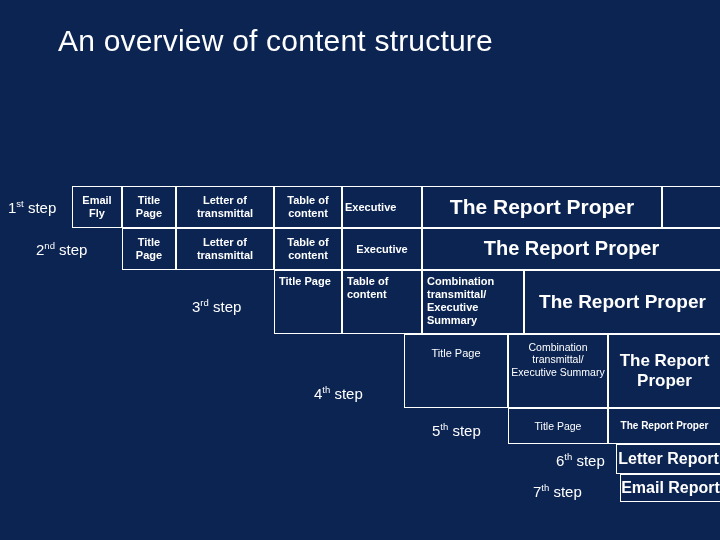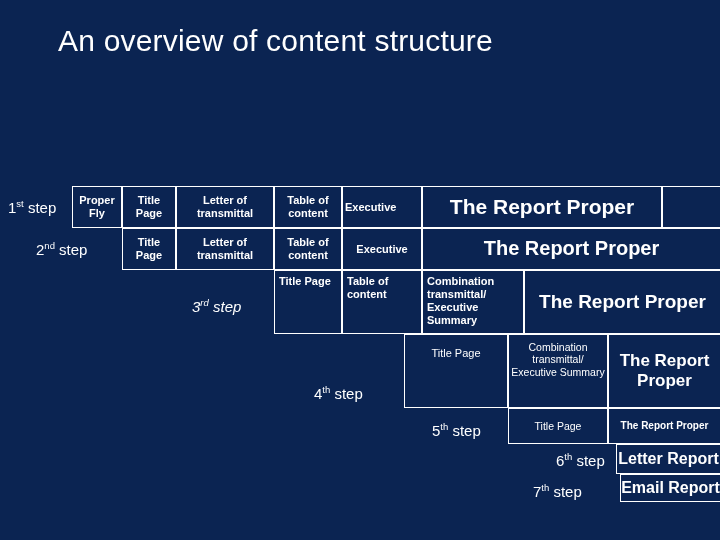--- a/index.html
+++ b/index.html
@@ -72,21 +72,21 @@
 
 <div id="stage">
 
   <div class="title">An overview of content structure</div>
 
   <div class="steplabel" style="left:8px; top:198px;">
     <span>1</span><sup>st</sup><span> step</span>
   </div>
 
   <div class="cell" style="left:72px; top:186px; width:50px; height:42px;">
-    <span>Proper Fly</span>
+    <span>Email Fly</span>
   </div>
   <div class="cell" style="left:122px; top:186px; width:54px; height:42px;">
     <span>Title Page</span>
   </div>
   <div class="cell" style="left:176px; top:186px; width:98px; height:42px;">
     <span>Letter of transmittal</span>
   </div>
   <div class="cell" style="left:274px; top:186px; width:68px; height:42px;">
     <span>Table of content</span>
   </div>
@@ -111,21 +111,21 @@
   <div class="cell" style="left:274px; top:228px; width:68px; height:42px;">
     <span>Table of content</span>
   </div>
   <div class="cell" style="left:342px; top:228px; width:80px; height:42px;">
     <span>Executive</span>
   </div>
   <div class="cell" style="left:422px; top:228px; width:298px; height:42px; border-right:none;">
     <span class="proper" style="position:static; font-size:20px;">The Report Proper</span>
   </div>
 
-  <div class="steplabel" style="left:192px; top:297px;font-style:italic;">
+  <div class="steplabel" style="left:192px; top:297px;">
     <span>3</span><sup>rd</sup><span> step</span>
   </div>
 
   <div class="cell" style="left:274px; top:270px; width:68px; height:64px; justify-content:flex-start; text-align:left; align-items:flex-start; padding-top:4px; padding-left:4px;">
     <span>Title Page</span>
   </div>
   <div class="cell" style="left:342px; top:270px; width:80px; height:64px; justify-content:flex-start; text-align:left; align-items:flex-start; padding-top:4px; padding-left:4px;">
     <span>Table of content</span>
   </div>
   <div class="cell" style="left:422px; top:270px; width:102px; height:64px; justify-content:flex-start; text-align:left; align-items:flex-start; padding-top:4px; padding-left:4px;">

